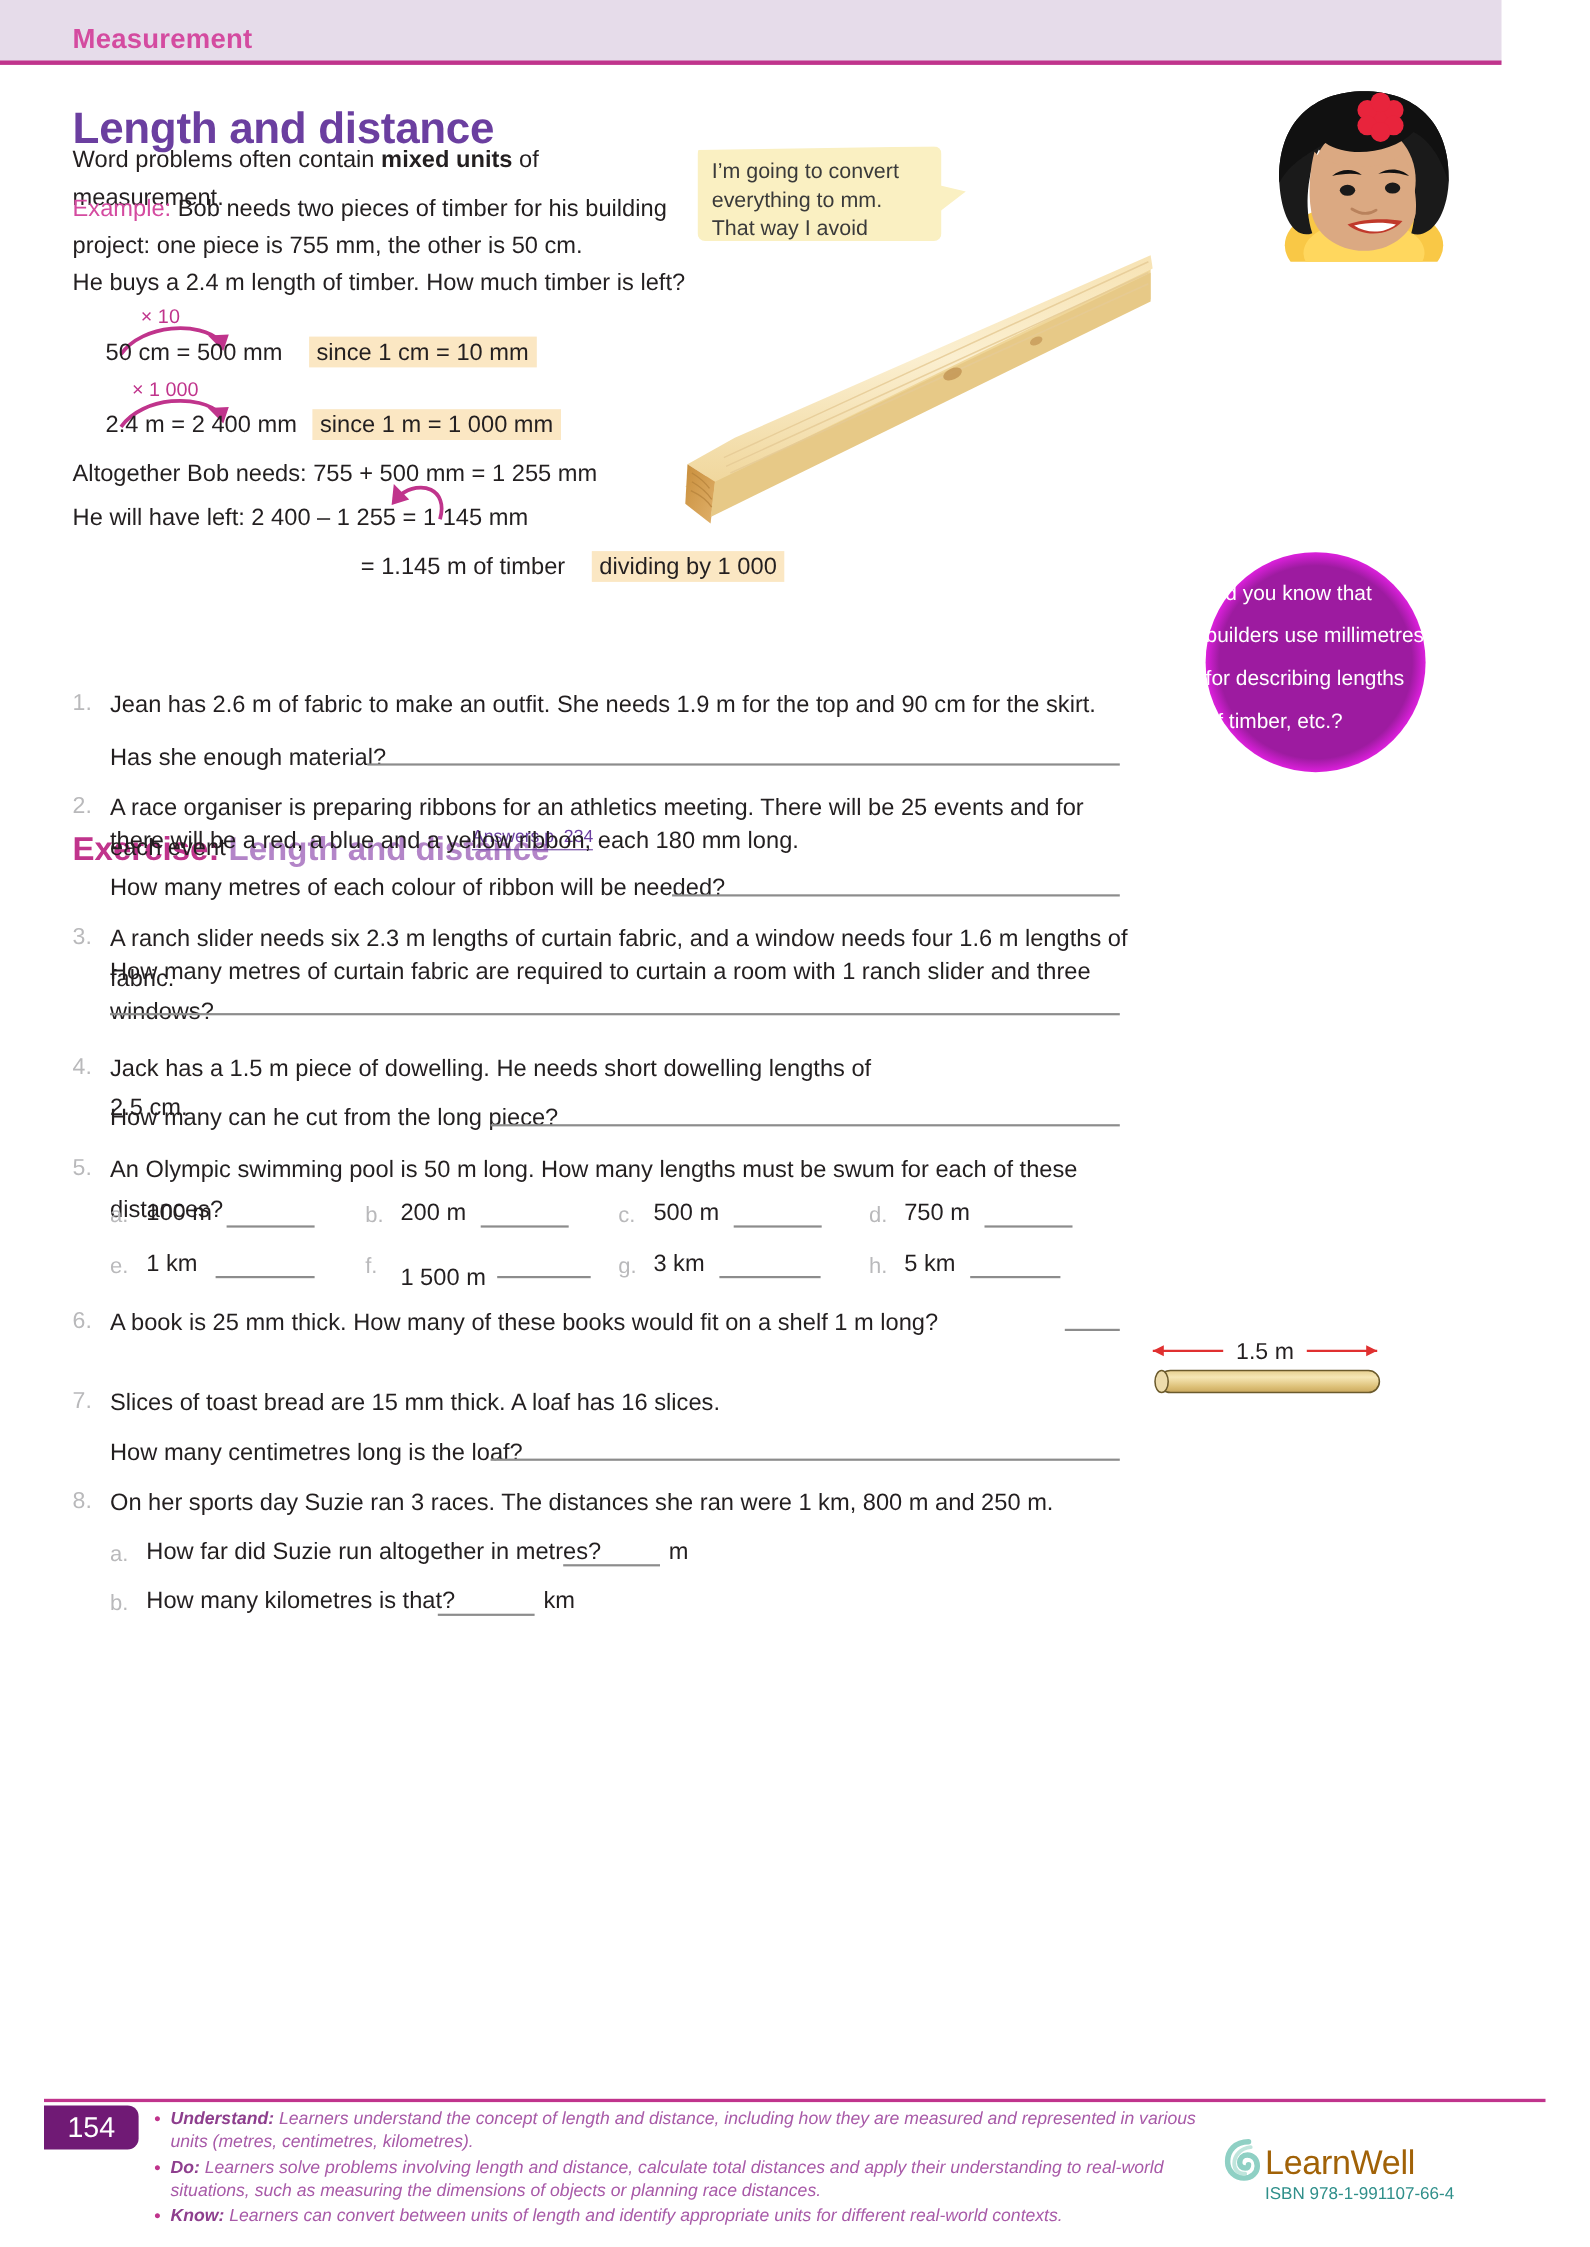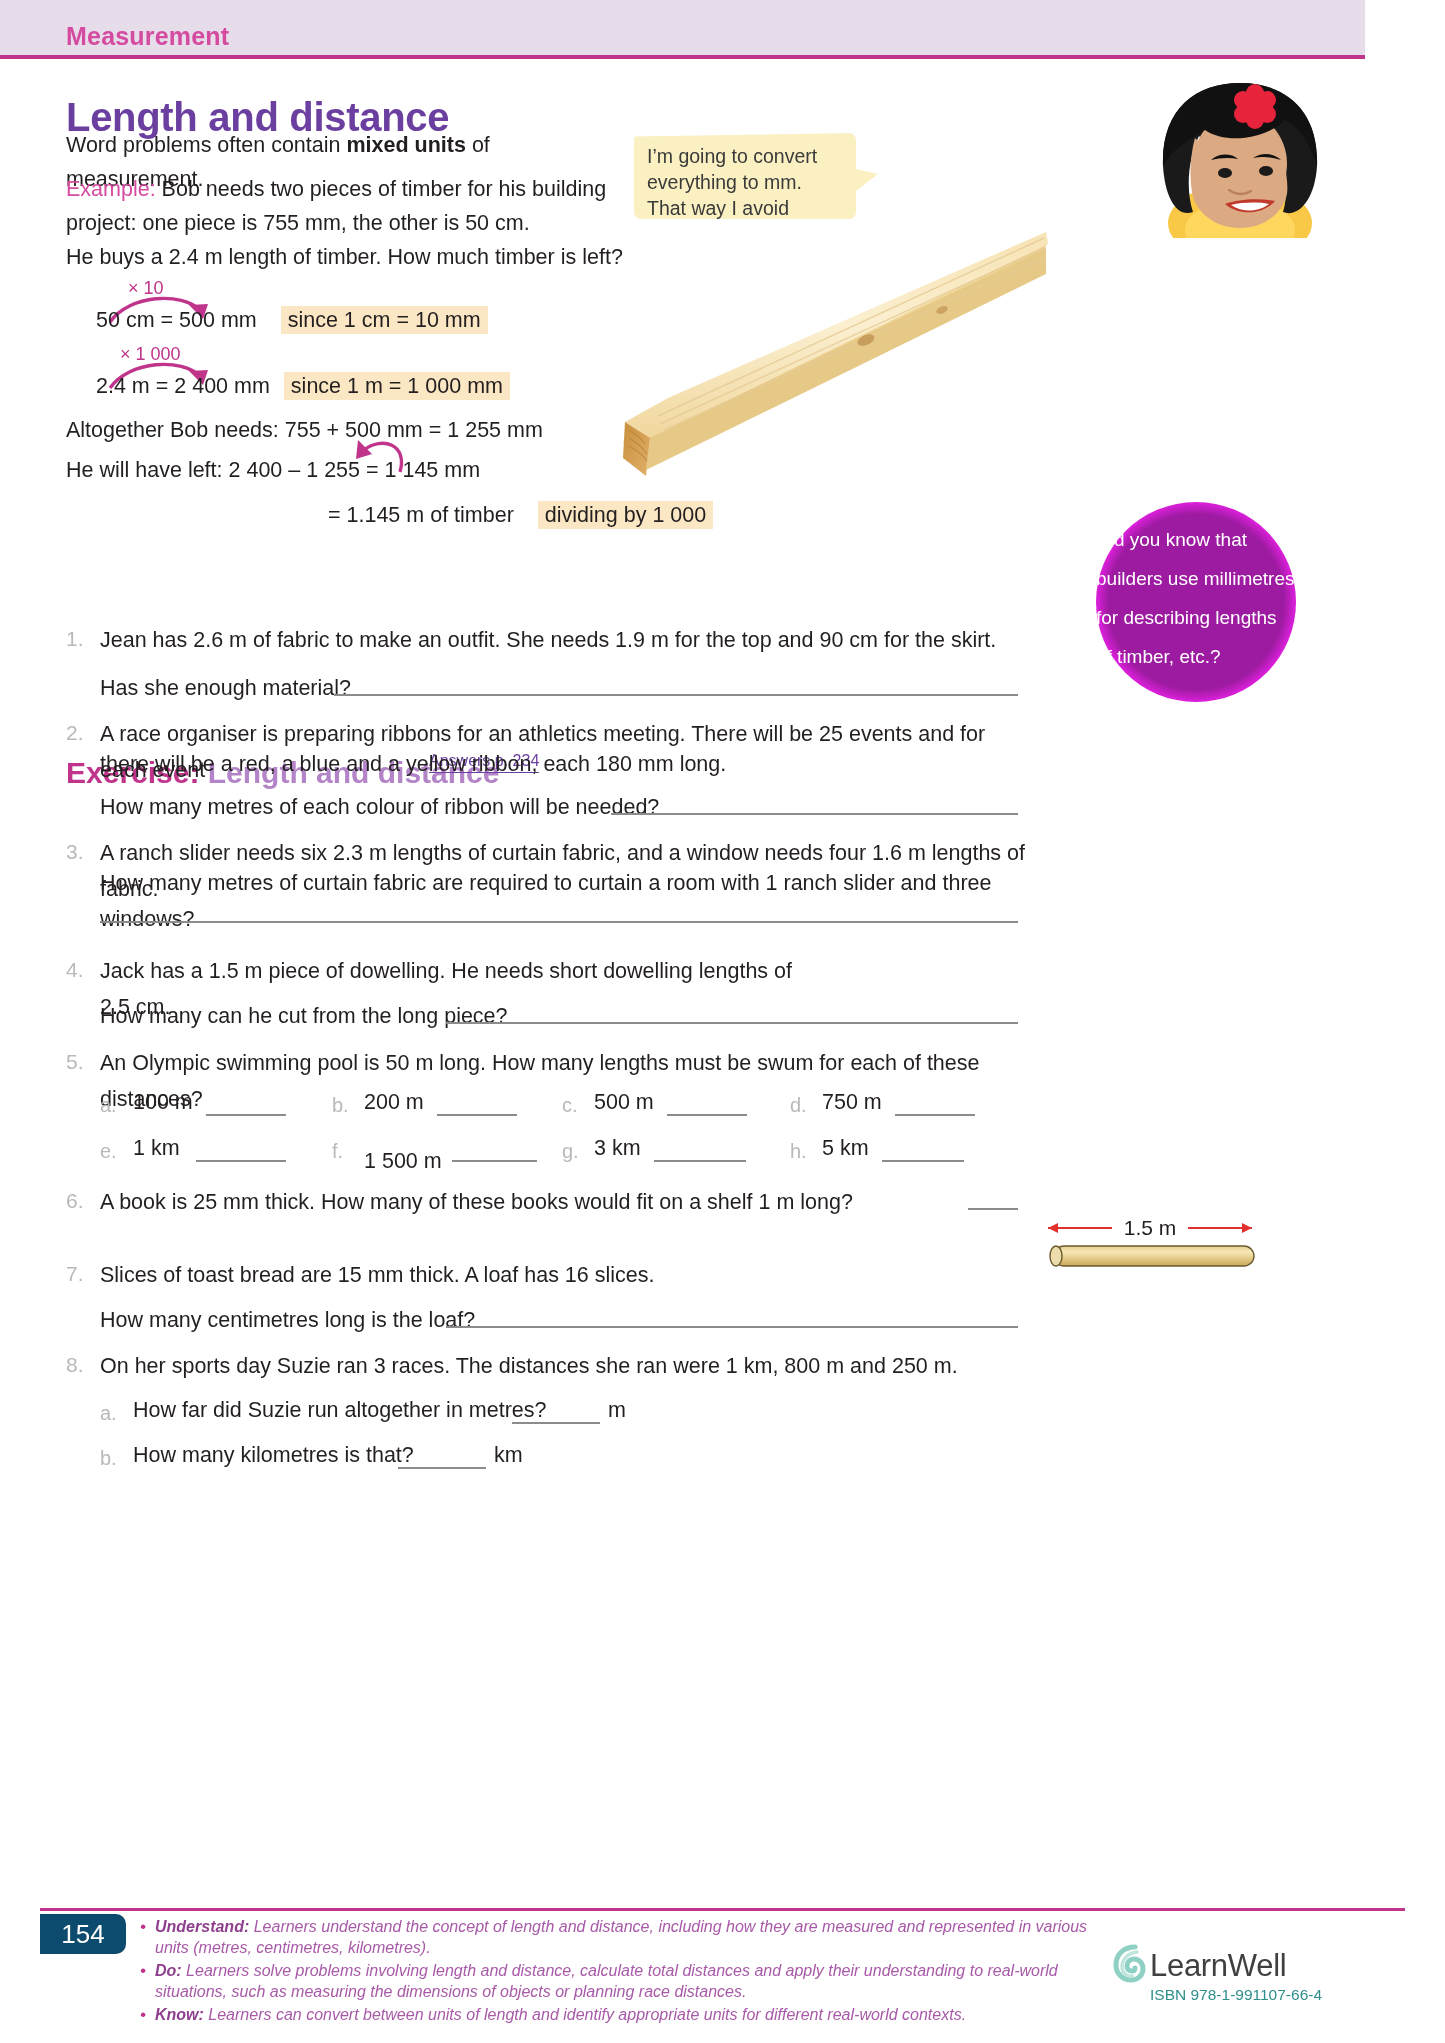--- a/index.html
+++ b/index.html
@@ -104,34 +104,34 @@
   
   .dowel-wrap { position: absolute; left: 1040px; top: 1210px; width: 230px; height: 70px; }
 
   
   .foot-rule {
     position: absolute; left: 40px; top: 1908px; width: 1365px; height: 2.5px;
     background: #c0348c;
   }
   .page-badge {
     position: absolute; left: 40px; top: 1914px; width: 86px; height: 40px;
-    background: #0c4a6e; color: #ffffff; border-radius: 0 10px 10px 0;
+    background: #701a75; color: #ffffff; border-radius: 0 10px 10px 0;
     font-size: 26px; text-align: center; line-height: 40px;
   }
   .foot-list {
     position: absolute; left: 140px; top: 1916px; width: 950px;
     font-size: 16px; line-height: 21px; font-style: italic; color: #a85aa8;
   }
   .foot-list li { list-style: none; margin-bottom: 2px; position: relative; padding-left: 15px; }
   .foot-list li:before {
     content: "\2022"; position: absolute; left: 0; top: 0; color: #c0348c; font-size: 17px;
   }
   .foot-list b { font-weight: bold; font-style: italic; color: #8e3f8e; }
   .brand { position: absolute; left: 1150px; top: 1948px; }
-  .brand-name { font-size: 31px; color: #404040; letter-spacing: -.3px; }
+  .brand-name { font-size: 31px; color: #a16207; letter-spacing: -.3px; }
   .brand-isbn { font-size: 15.5px; color: #2f8f8a; margin-top: 2px; }
   .koru { position: absolute; left: 1113px; top: 1944px; }
 </style>
 </head>
 <body>
 
 <div class="runhead-band"></div>
 <div class="runhead-text">Measurement</div>
 <div class="runhead-rule"></div>
 

